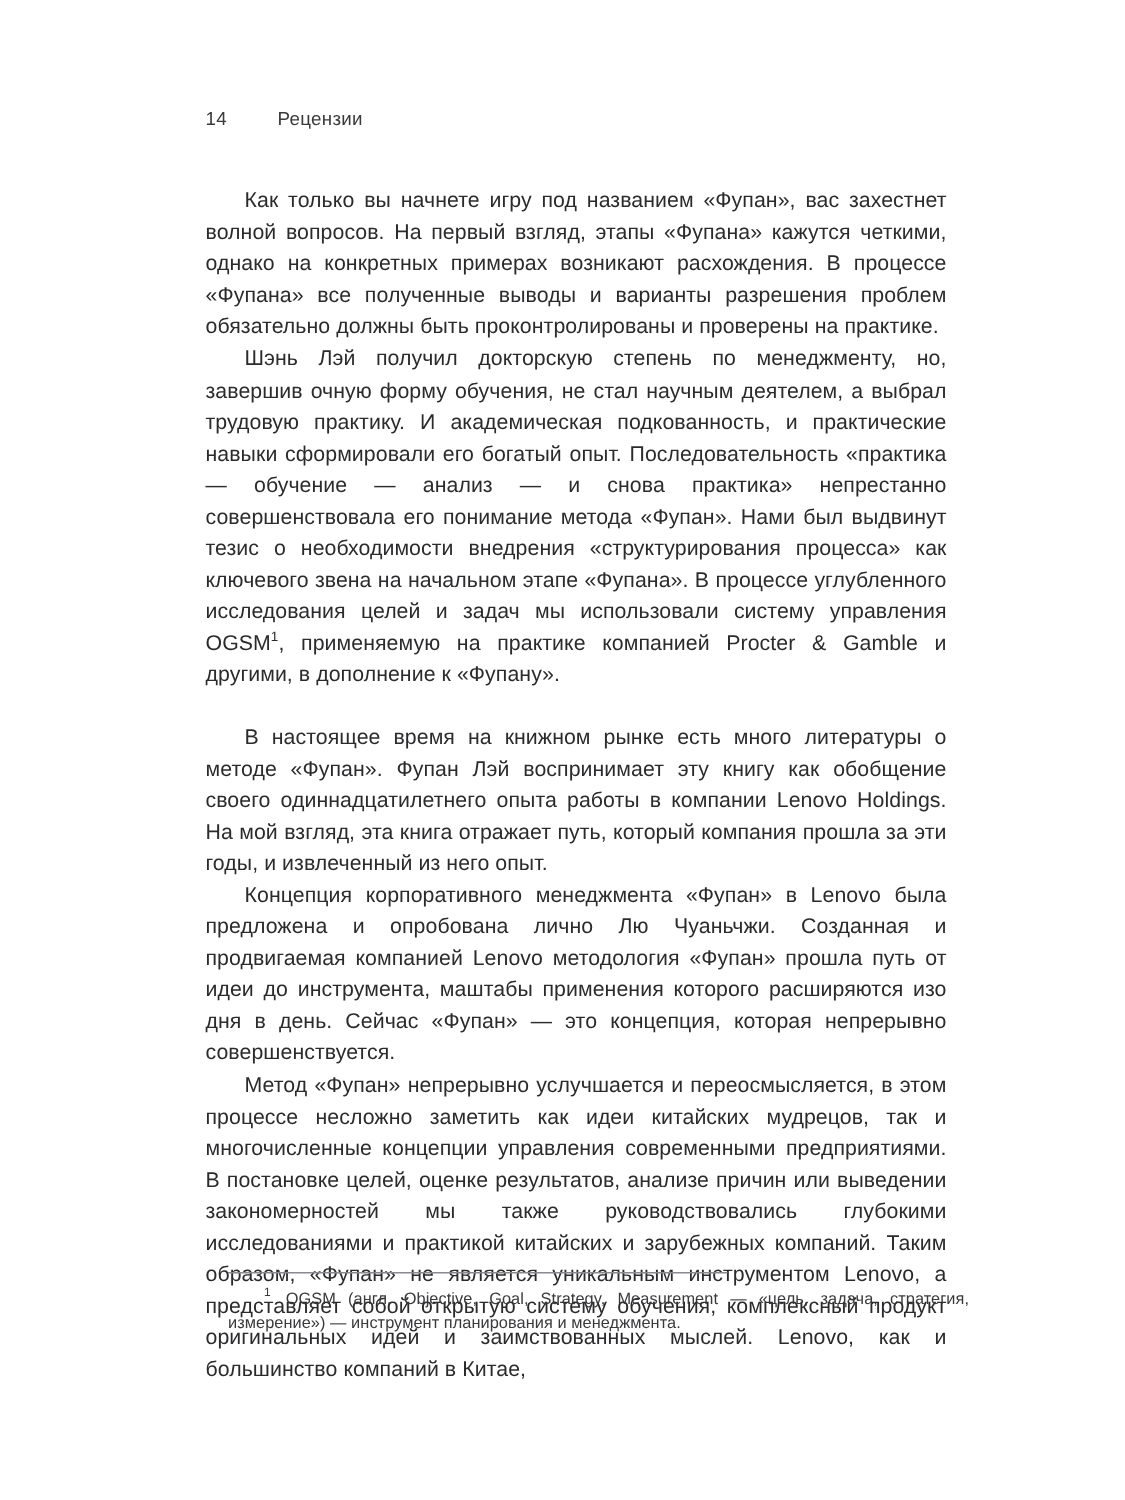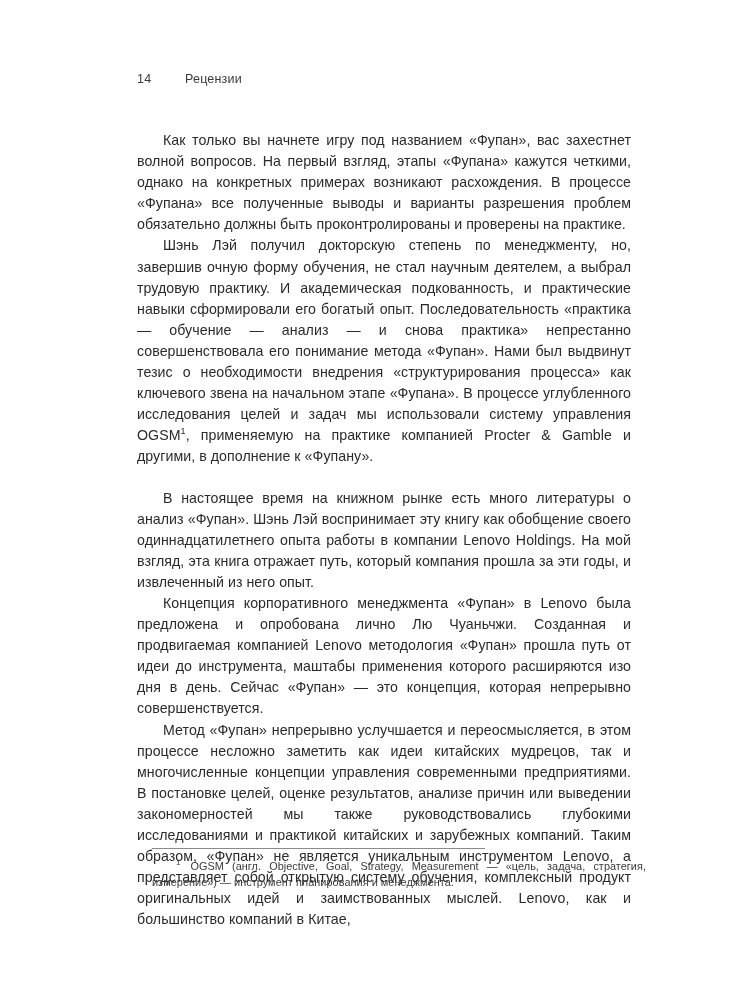--- a/index.html
+++ b/index.html
@@ -35,21 +35,21 @@
     display: inline-block;
   }
   .running-head .title {
     display: inline-block;
     text-align: right;
   }
 
   
   .textblock {
     position: absolute;
-    top: 130px;
+    top: 124px;
     left: 137px;
     width: 494px;
   }
 
   p.body {
     margin: 0;
     font-size: 14.2px;
     line-height: 21.1px;
     text-align: justify;
     text-justify: inter-word;
@@ -107,21 +107,21 @@
     <span class="folio">14</span>
     <span class="title">Рецензии</span>
   </div>
 
   <div class="textblock">
 
     <p class="body indent">Как только вы начнете игру под названием «Фупан», вас захестнет волной вопросов. На первый взгляд, этапы «Фупана» кажутся четкими, однако на конкретных примерах возникают расхождения. В процессе «Фупана» все полученные выводы и варианты разрешения проблем обязательно должны быть проконтролированы и проверены на практике.</p>
 
     <p class="body indent"><span>Шэнь Лэй получил докторскую степень по менеджменту, но, завершив очную форму обучения, не стал научным деятелем, а выбрал трудовую практику. И академическая подкованность, и практические навыки сформировали его богатый опыт. Последовательность «практика — обучение — анализ — и снова практика» непрестанно совершенствовала его понимание метода «Фупан». Нами был выдвинут тезис о необходимости внедрения «структурирования процесса» как ключевого звена на начальном этапе «Фупана». В процессе углубленного исследования целей и задач мы использовали систему управления OGSM</span><sup class="fn-ref">1</sup><span>, применяемую на практике компанией Procter &amp; Gamble и другими, в дополнение к «Фупану».</span></p>
 
-    <p class="body indent gap-before">В настоящее время на книжном рынке есть много литературы о анализ «Фупан». Шэнь Лэй воспринимает эту книгу как обобщение своего одиннадцатилетнего опыта работы в компании Lenovo Holdings. На мой взгляд, эта книга отражает путь, который компания прошла за эти годы, и извлеченный из него опыт.</p>
+    <p class="body indent gap-before">В настоящее время на книжном рынке есть много литературы о методе «Фупан». Фупан Лэй воспринимает эту книгу как обобщение своего одиннадцатилетнего опыта работы в компании Lenovo Holdings. На мой взгляд, эта книга отражает путь, который компания прошла за эти годы, и извлеченный из него опыт.</p>
 
     <p class="body indent">Концепция корпоративного менеджмента «Фупан» в Lenovo была предложена и опробована лично Лю Чуаньчжи. Созданная и продвигаемая компанией Lenovo методология «Фупан» прошла путь от идеи до инструмента, маштабы применения которого расширяются изо дня в день. Сейчас «Фупан» — это концепция, которая непрерывно совершенствуется.</p>
 
     <p class="body indent">Метод «Фупан» непрерывно услучшается и переосмысляется, в этом процессе несложно заметить как идеи китайских мудрецов, так и многочисленные концепции управления современными предприятиями. В постановке целей, оценке результатов, анализе причин или выведении закономерностей мы также руководствовались глубокими исследованиями и практикой китайских и зарубежных компаний. Таким образом, «Фупан» не является уникальным инструментом Lenovo, а представляет собой открытую систему обучения, комплексный продукт оригинальных идей и заимствованных мыслей. Lenovo, как и большинство компаний в Китае,</p>
 
   </div>
 
   <div class="footnote">
     <div class="footnote-rule"></div>
     <p class="footnote-text"><span class="fn-num">1</span><span>OGSM (англ. Objective, Goal, Strategy, Measurement — «цель, задача, стратегия, измерение») — инструмент планирования и менеджмента.</span></p>

